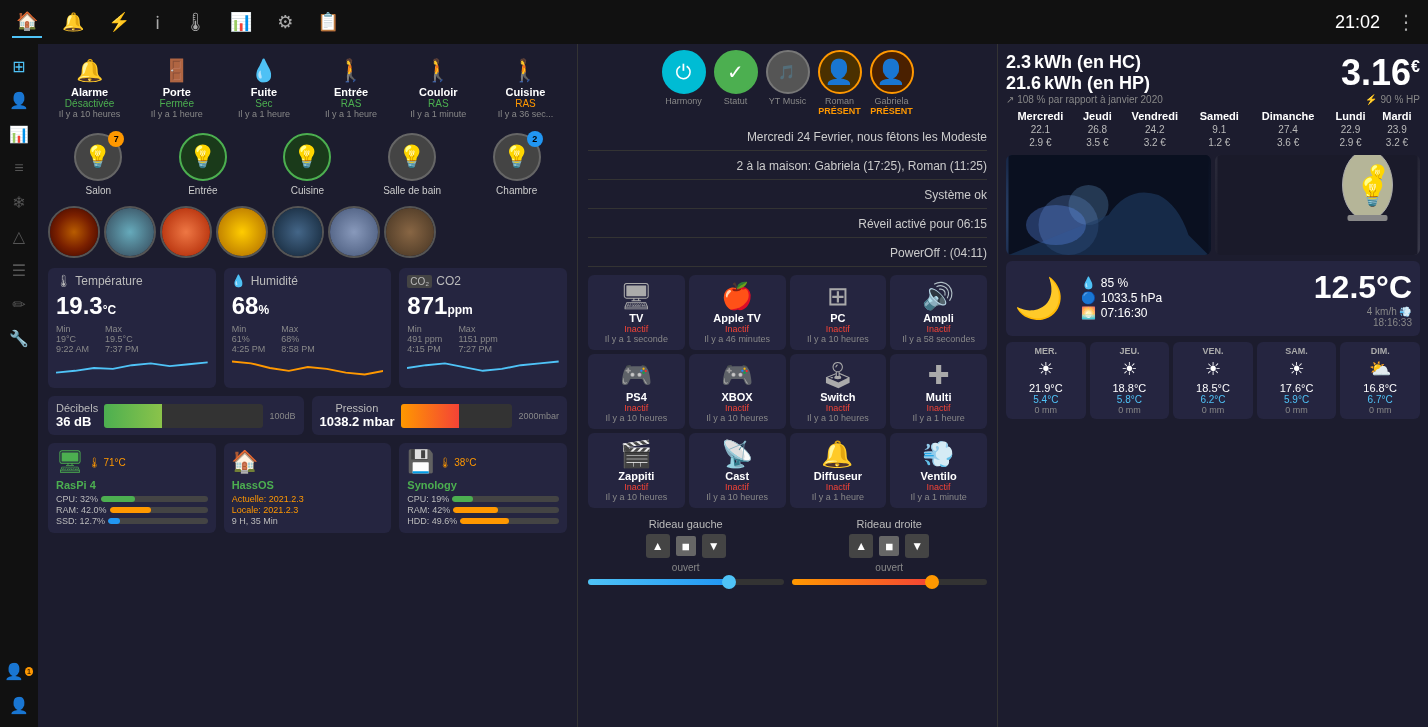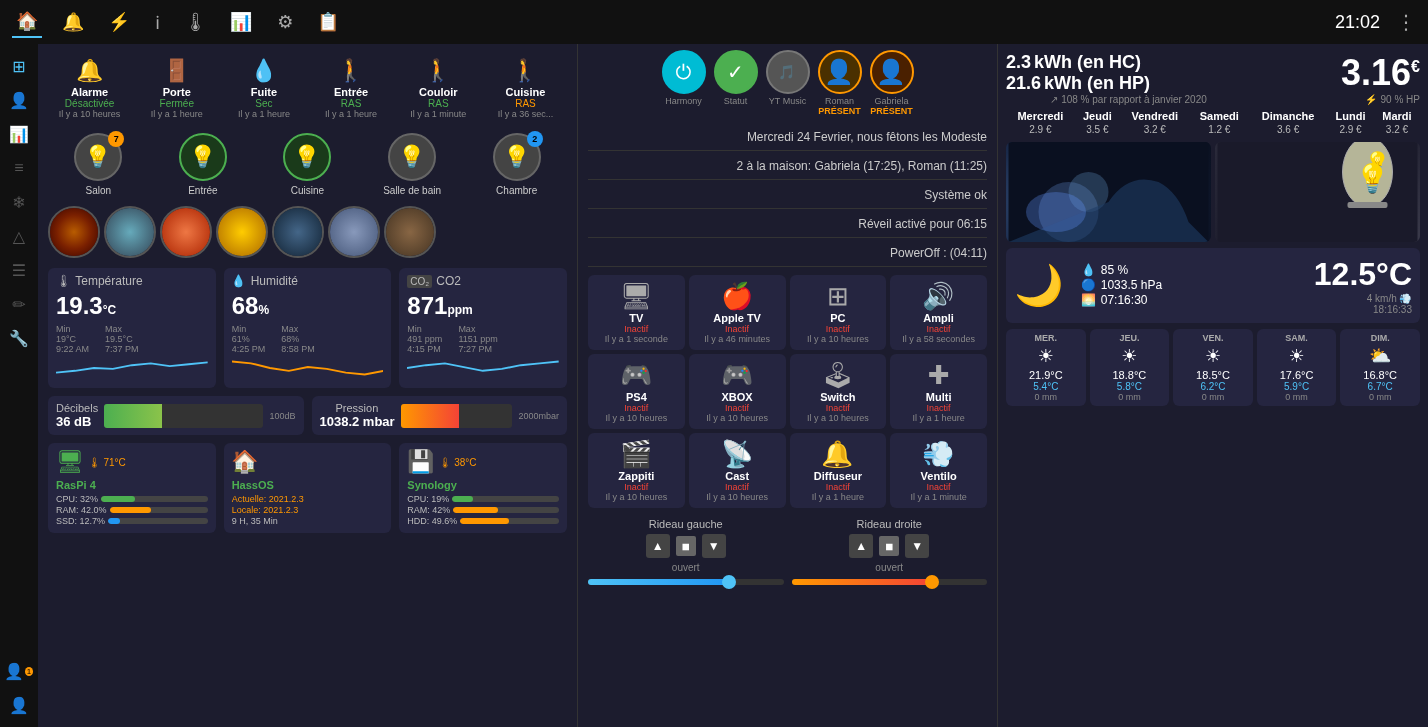--- a/index.html
+++ b/index.html
@@ -944,34 +944,43 @@
             <span>21.6</span>
             <span>kWh (en HP)</span>
           </div>
         </div>
         <div>
           <div class="energy-big">
             <span>3.16</span><sup class="energy-sup">€</sup>
           </div>
         </div>
       </div>
-      <div style="display:flex;justify-content:space-between;font-size:10px;color:#888;margin-bottom:4px;margin-left:44px;">
+      <div style="display:flex;justify-content:space-between;font-size:10px;color:#888;margin-bottom:4px;">
         <span>↗ 108 % par rapport à janvier 2020</span>
         <span>⚡ 90 % HP</span>
       </div>
       <table class="energy-table">
         <tbody>
             <tr>
           <th>Mercredi</th>
           <th>Jeudi</th>
           <th>Vendredi</th>
           <th>Samedi</th>
           <th>Dimanche</th>
           <th>Lundi</th>
           <th>Mardi</th>
+        </tr>
+        <tr>
+          <td>22.1</td>
+          <td>26.8</td>
+          <td>24.2</td>
+          <td>9.1</td>
+          <td>27.4</td>
+          <td>22.9</td>
+          <td>23.9</td>
         </tr>
         <tr>
           <td>2.9 €</td>
           <td>3.5 €</td>
           <td>3.2 €</td>
           <td>1.2 €</td>
           <td>3.6 €</td>
           <td>2.9 €</td>
           <td>3.2 €</td>
         </tr>

